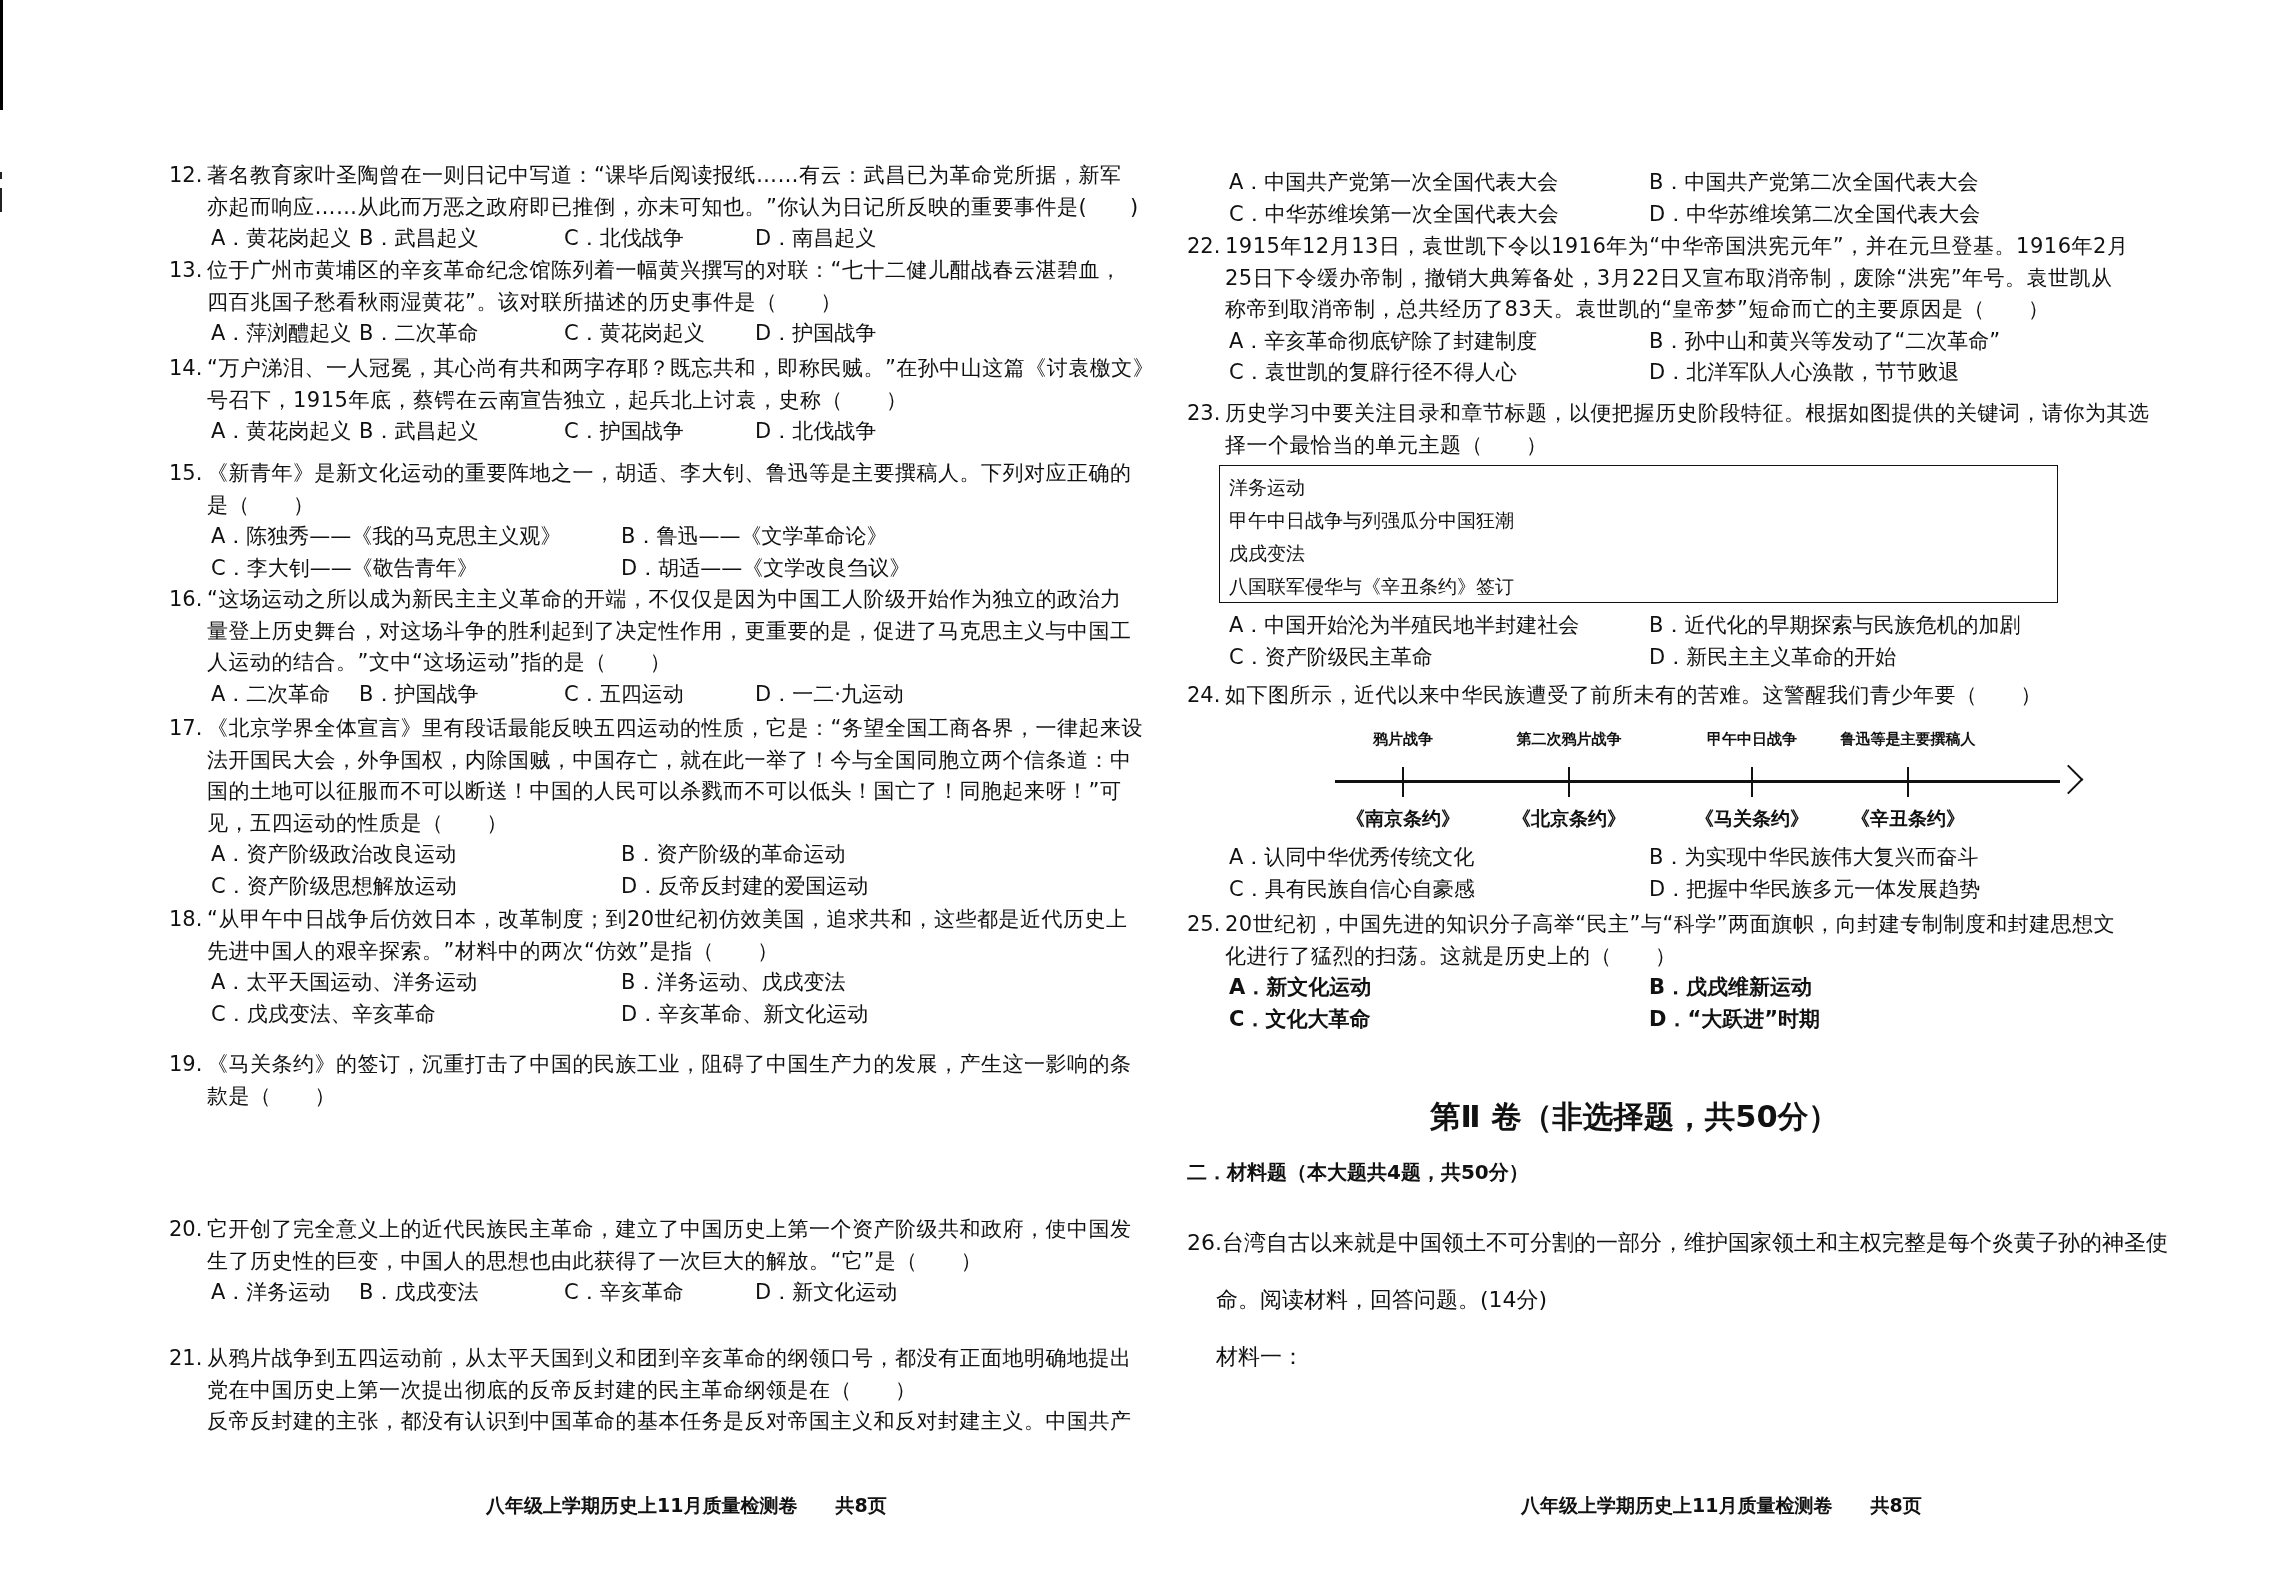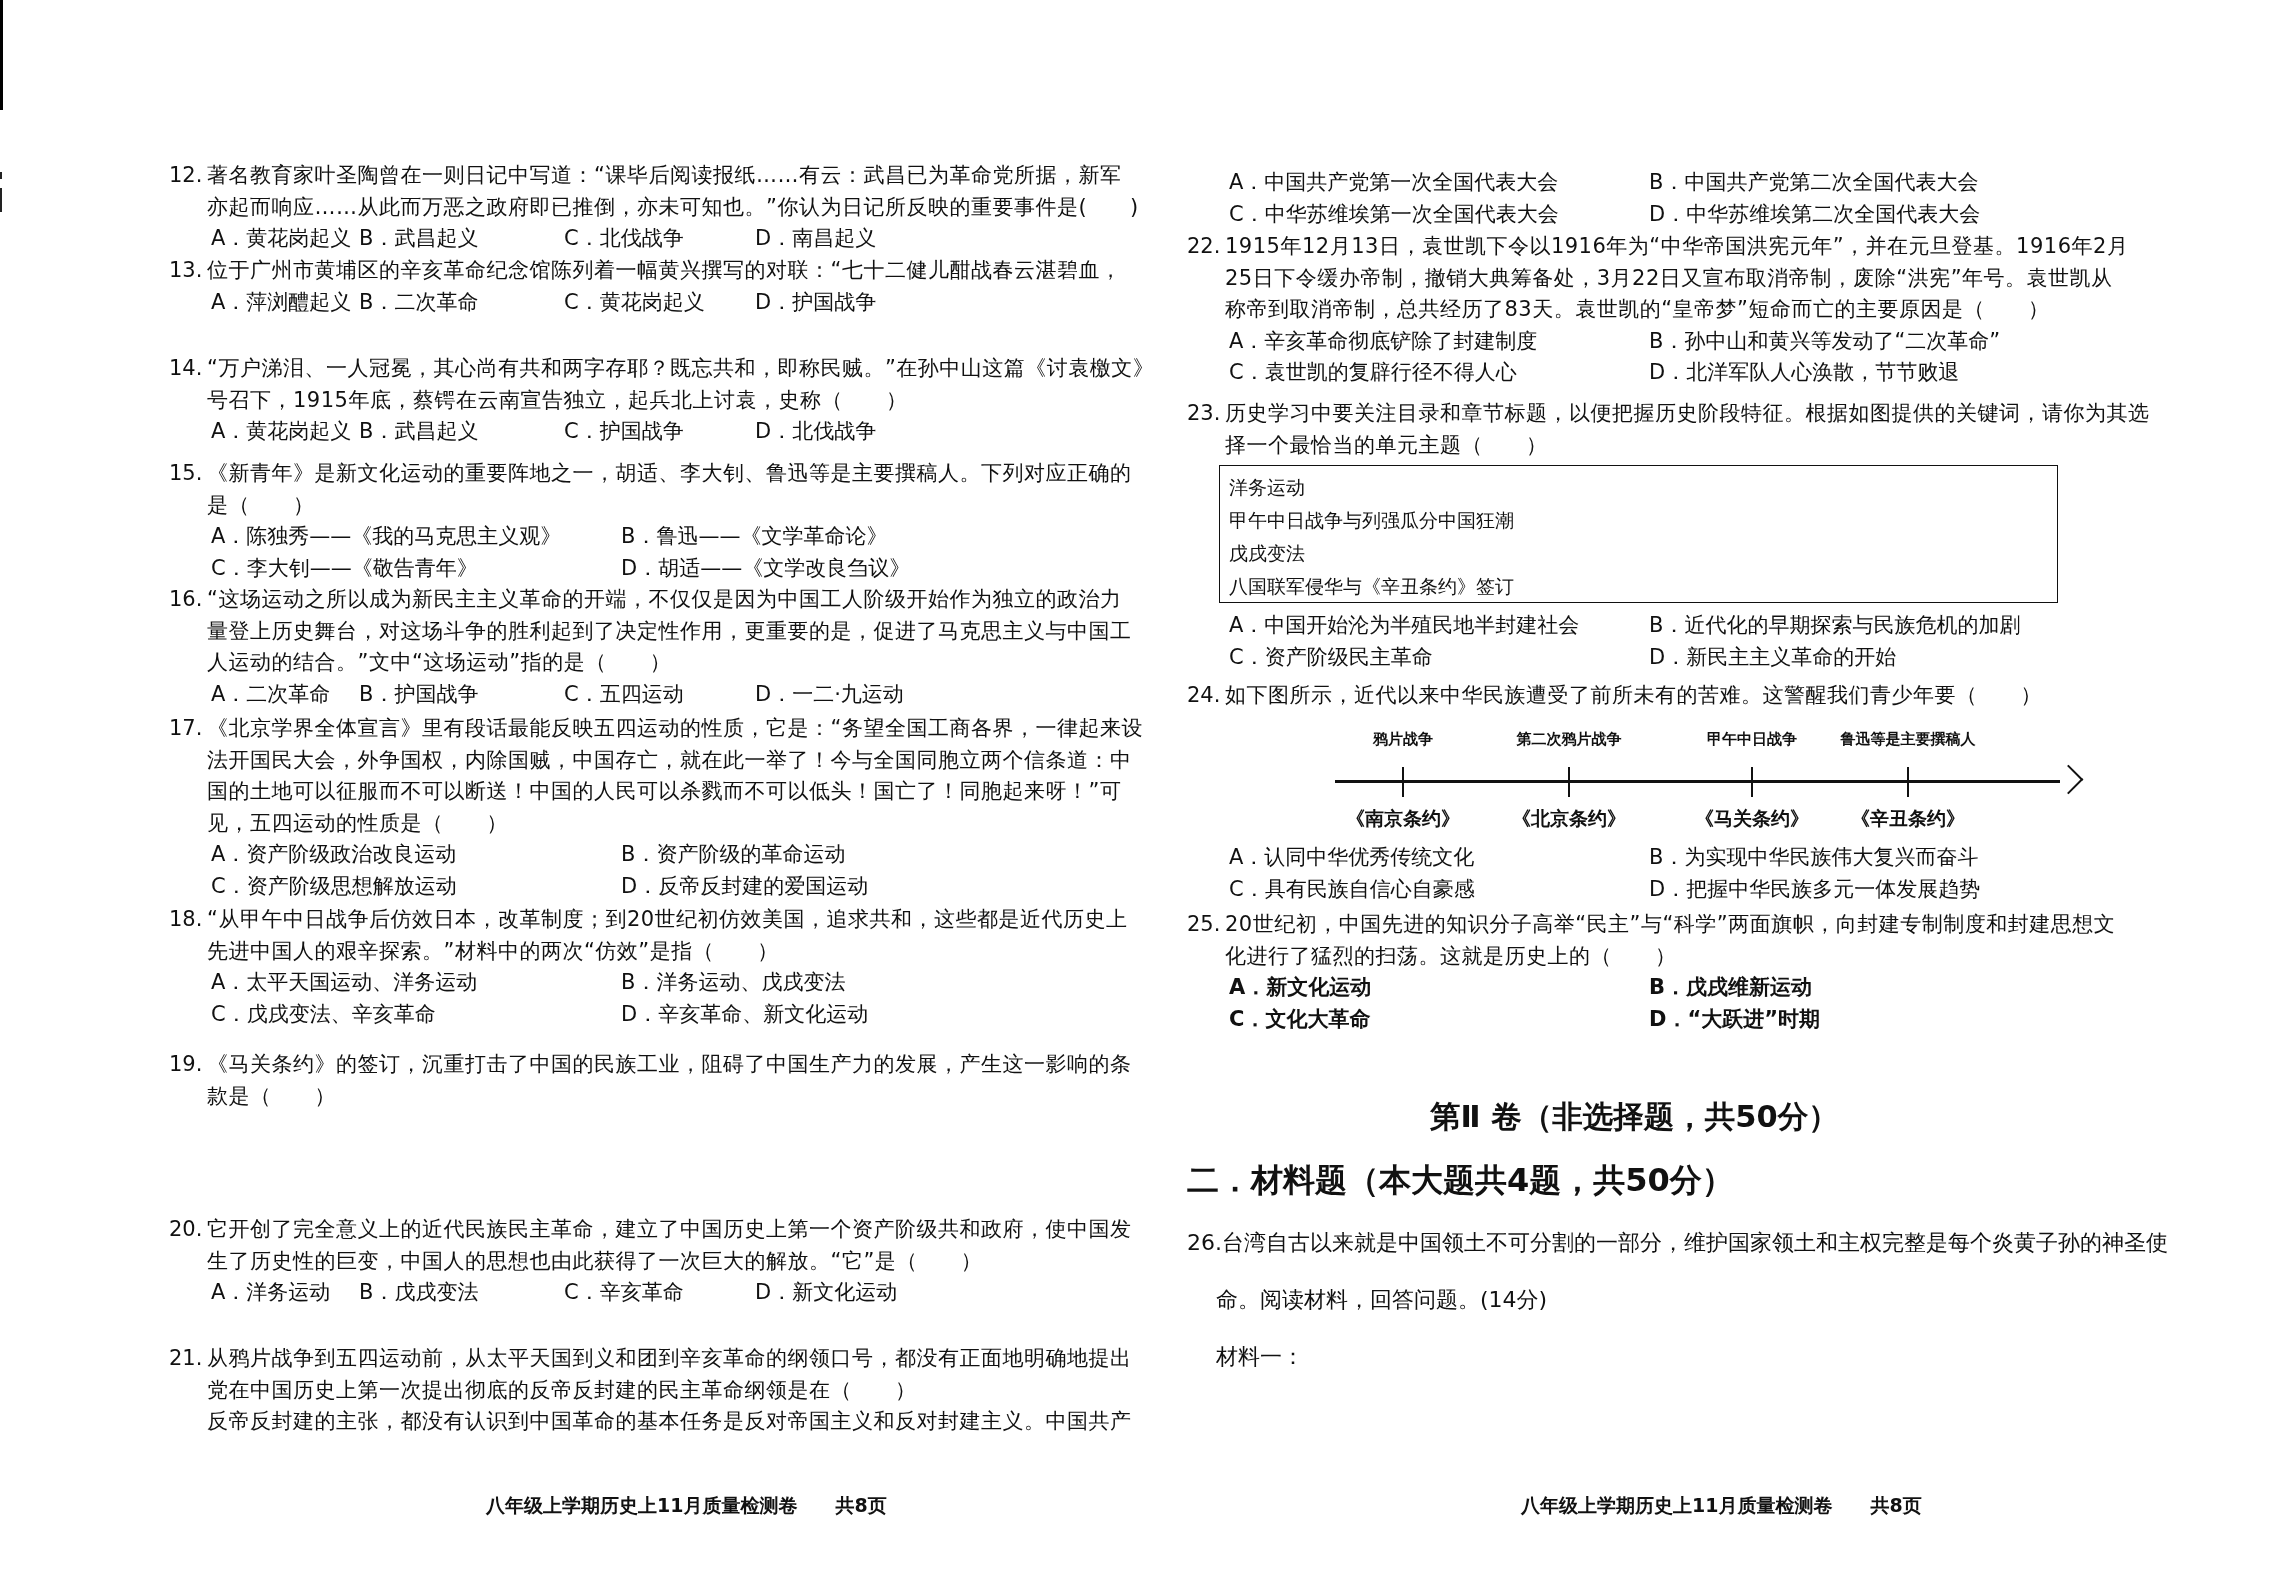--- a/index.html
+++ b/index.html
@@ -26,21 +26,21 @@
     font-family:"DejaVu Serif", "Liberation Serif", serif;
   }
   .timeline { position:absolute; left:148px; width:754px; height:95px; }
   .tl-axis { position:absolute; left:0; top:50px; width:725px; height:3.3px; background:#111; }
   .tl-arrow { position:absolute; left:723px; top:39px; width:19px; height:19px;
     border-top:2.4px solid #111; border-right:2.4px solid #111; transform:rotate(45deg); transform-origin:center; }
   .tl-tick { position:absolute; top:37px; width:1.9px; height:30px; background:#111; }
   .tl-top { position:absolute; top:0; font-size:15px; font-weight:bold; white-space:nowrap; transform:translateX(-50%); }
   .tl-bot { position:absolute; top:76px; font-size:19px; font-weight:bold; white-space:nowrap; transform:translateX(-50%); }
   .section-title { position:absolute; font-size:30.5px; font-weight:bold; white-space:nowrap; }
-  .section-sub { position:absolute; font-size:32px; font-weight:bold; white-space:nowrap; }
+  .section-sub { position:absolute; font-size:20px; font-weight:bold; white-space:nowrap; }
   .footer { position:absolute; top:1493px; font-size:19px; font-weight:bold; white-space:nowrap; }
 </style>
 </head>
 <body>
 
 <div class="edge-line"></div>
 <div class="edge-mark" style="top:172px;height:6.7px;"></div>
 <div class="edge-mark" style="top:188px;height:10.5px;"></div>
 <div class="edge-mark" style="top:198px;height:14.3px;"></div>
 
@@ -57,20 +57,21 @@
       <span class="opt">B．武昌起义</span>
       <span class="opt">C．北伐战争</span>
       <span class="opt">D．南昌起义</span>
     </div>
   </div>
 
   <div class="q" style="top:255px;">
     <span class="num">13.</span>
     <div class="stem">
       <div>位于广州市黄埔区的辛亥革命纪念馆陈列着一幅黄兴撰写的对联：“七十二健儿酣战春云湛碧血，</div>
+      <div>四百兆国子愁看秋雨湿黄花”。该对联所描述的历史事件是（　　）</div>
     </div>
     <div class="opts row4">
       <span class="opt">A．萍浏醴起义</span>
       <span class="opt">B．二次革命</span>
       <span class="opt">C．黄花岗起义</span>
       <span class="opt">D．护国战争</span>
     </div>
   </div>
 
   <div class="q" style="top:353px;">

